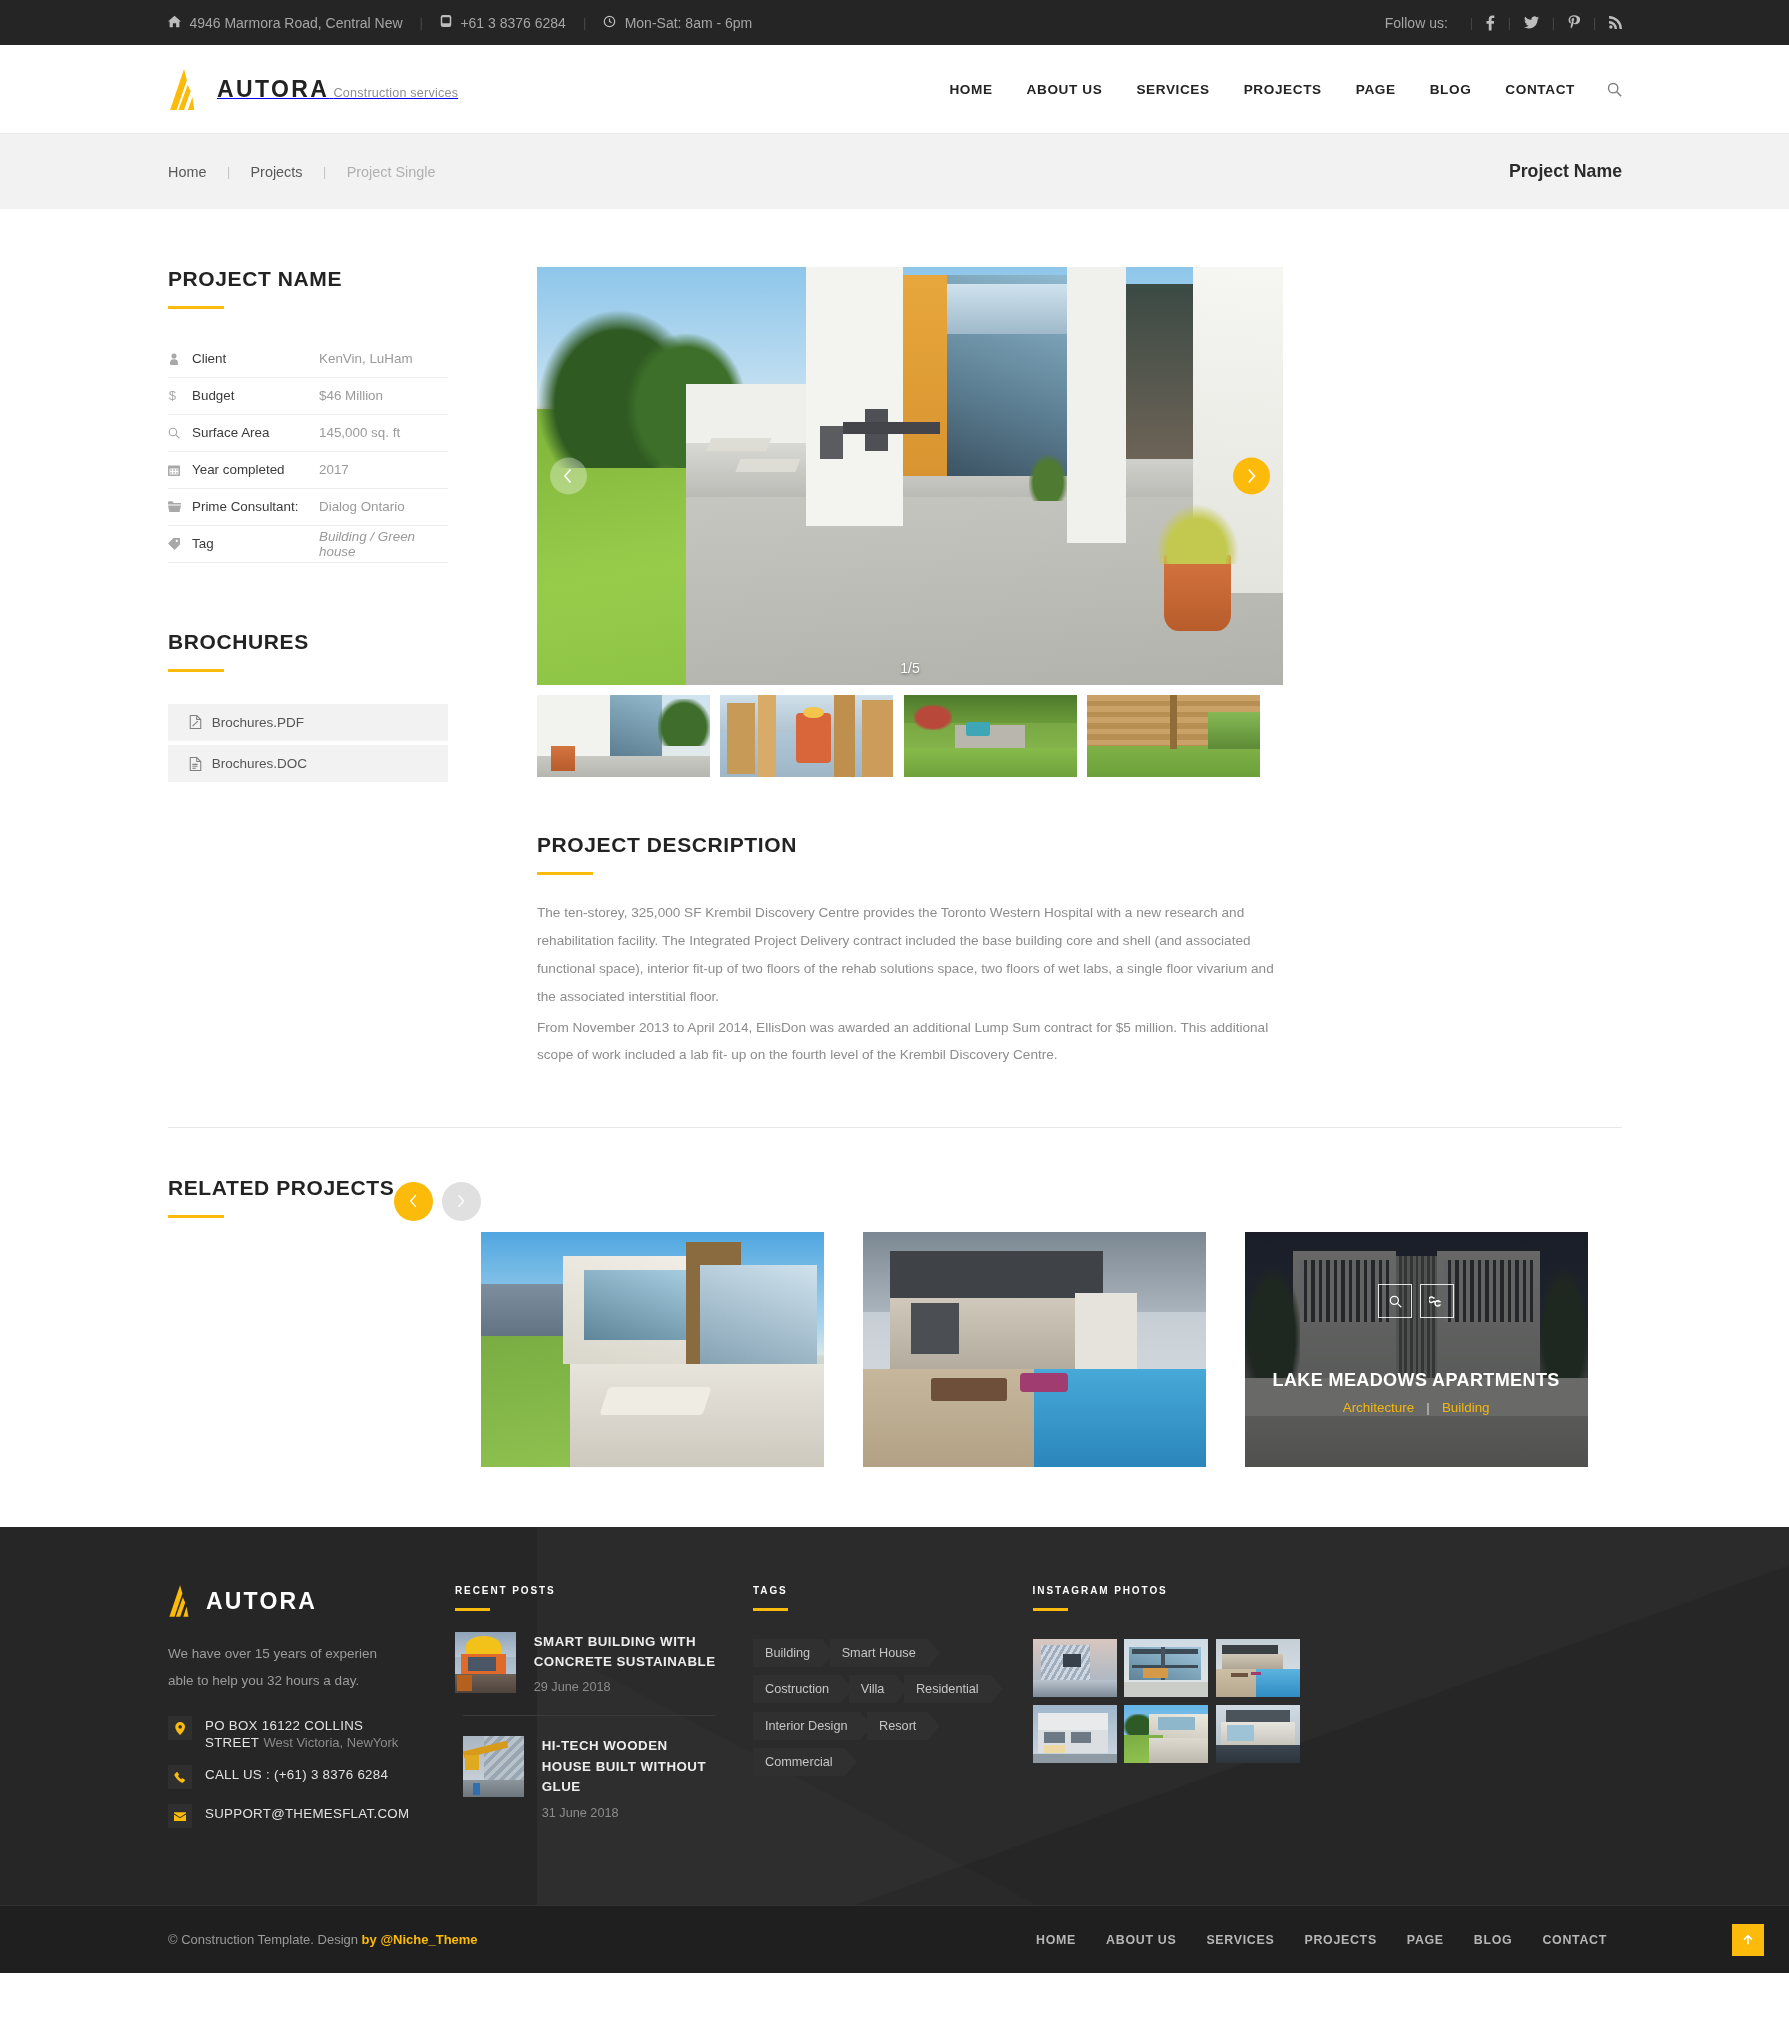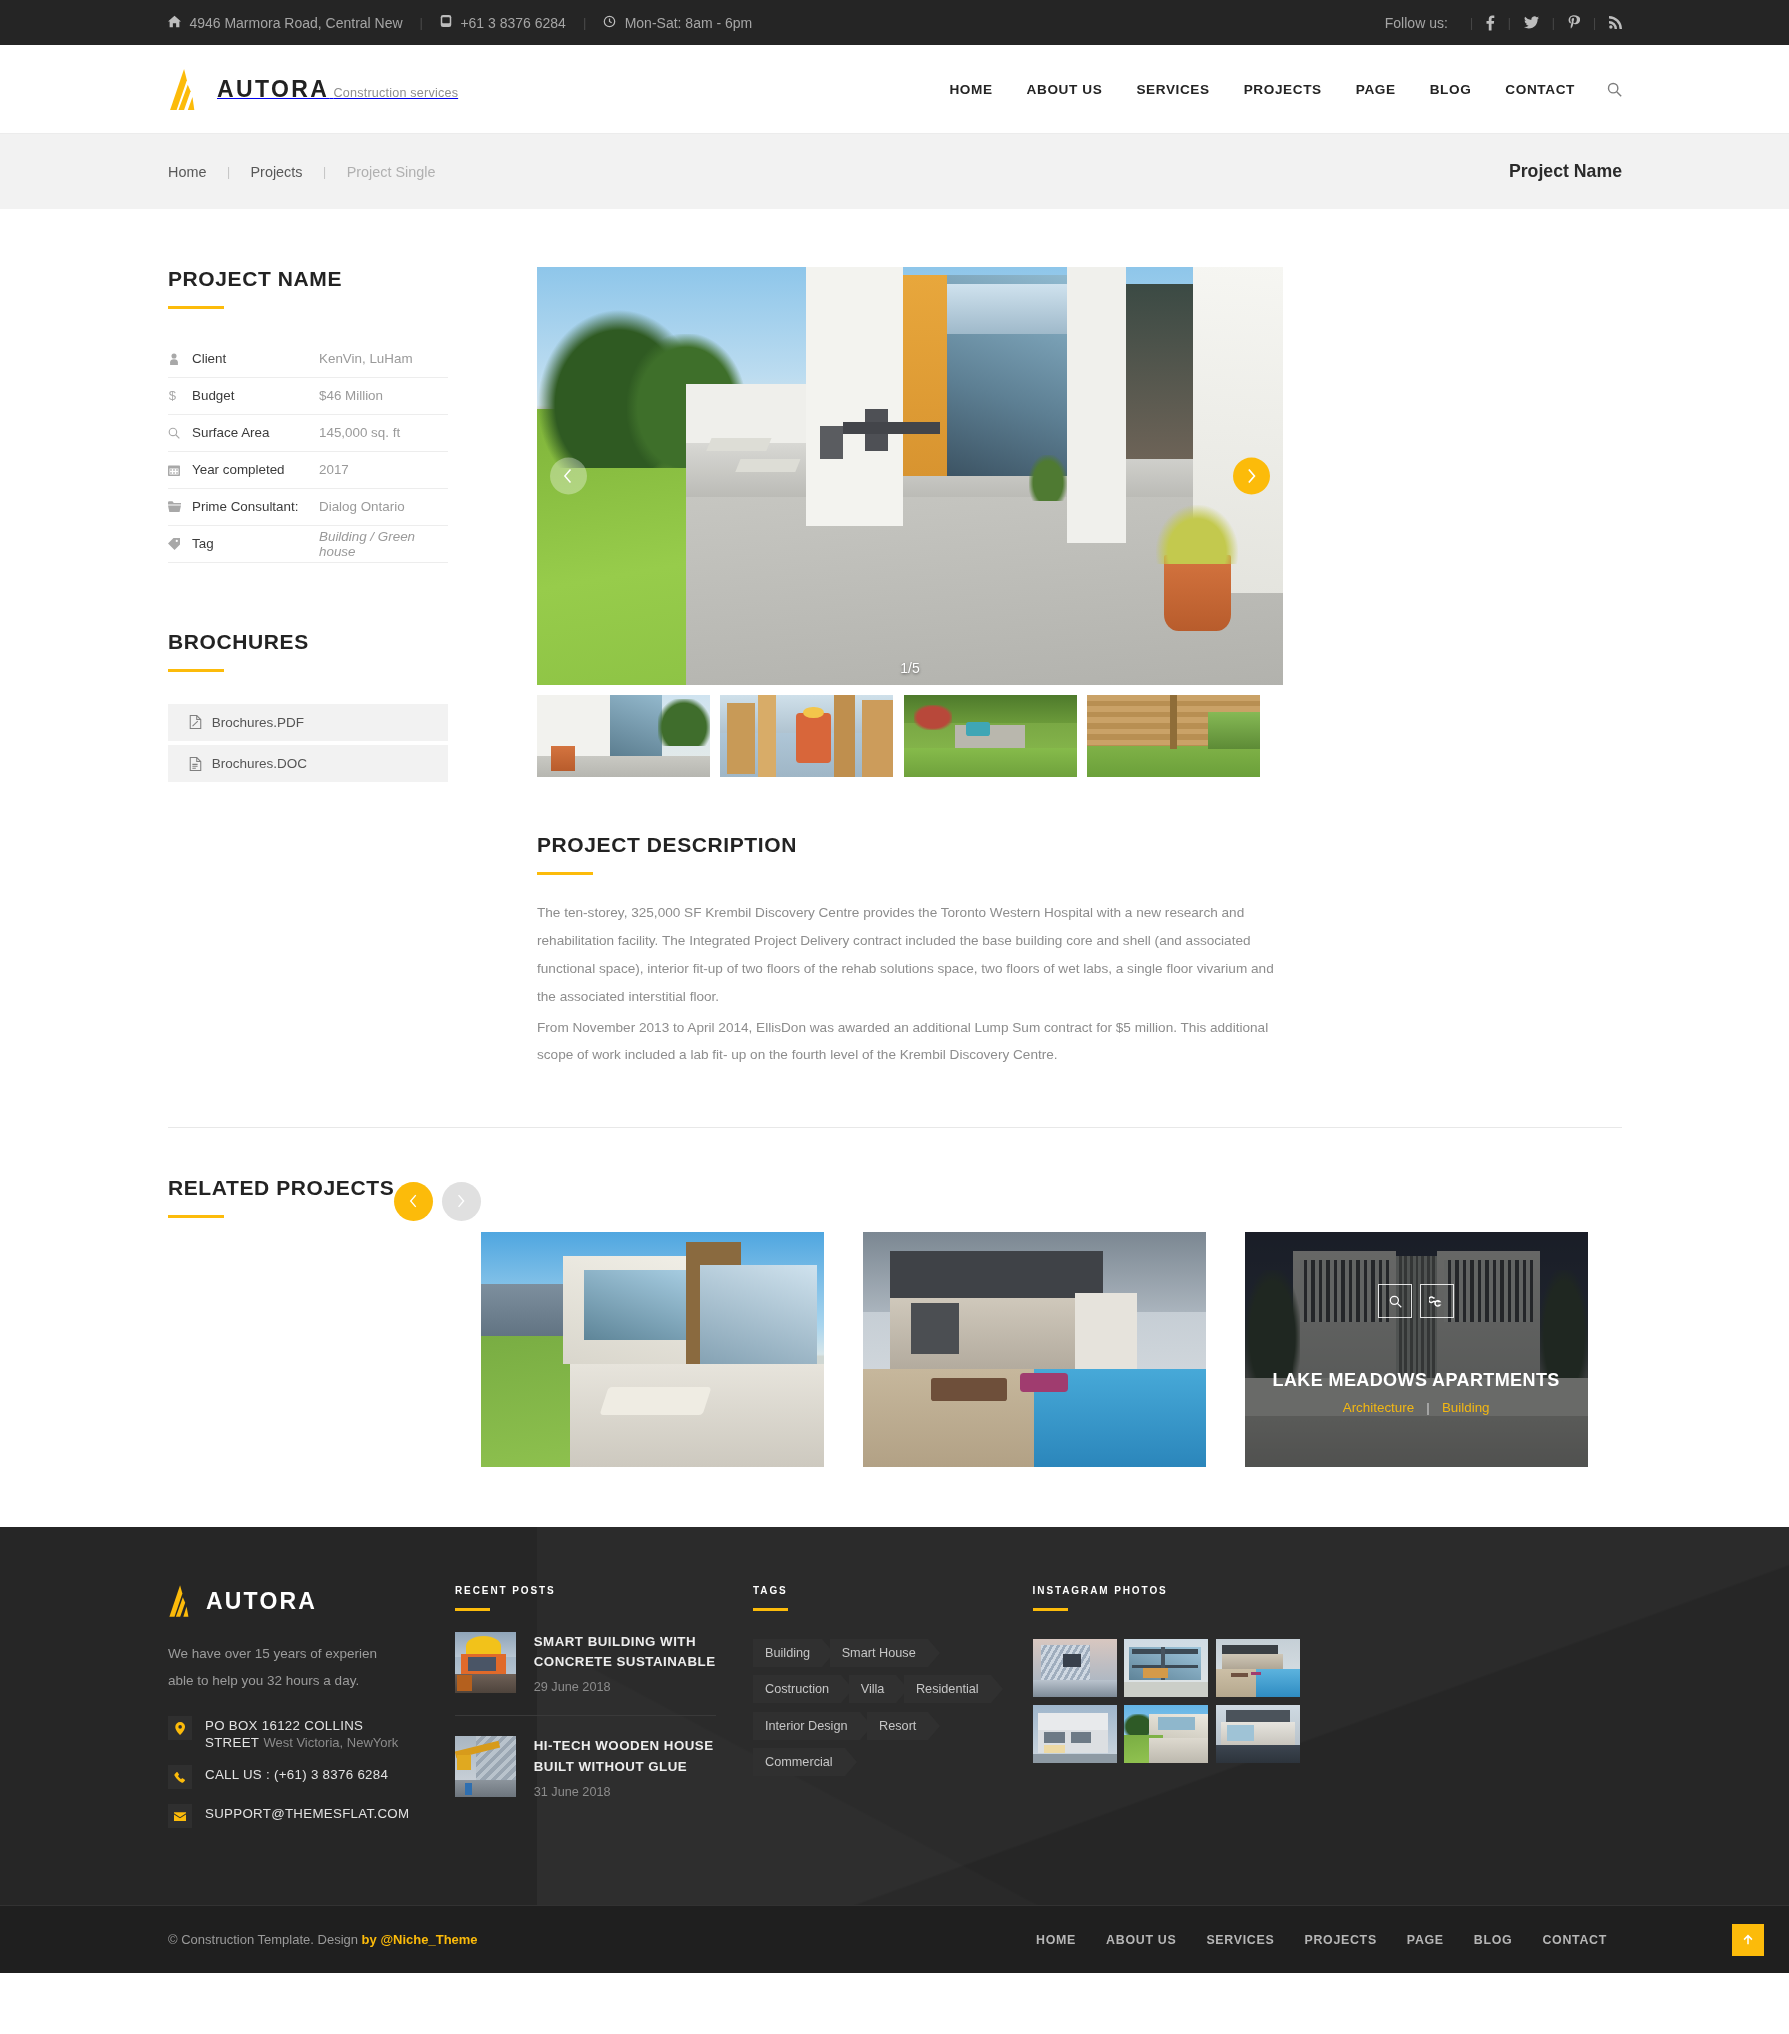--- a/index.html
+++ b/index.html
@@ -162,21 +162,21 @@
     width: 24px; height: 24px; flex: none; background: #2f2f2f; color: #fcbb0a;
     display: flex; align-items: center; justify-content: center;
   }
   .f-ctxt .l1 { color: #e2e2e2; font-size: 13.3px; letter-spacing: 0.3px; }
   .f-ctxt .l2 { color: #8b8b8b; font-size: 13px; margin-top: 4.7px; }
 
   .f-title { color: #fff; font-size: 10px; font-weight: bold; letter-spacing: 1.9px; }
   .f-rule { width: 35px; height: 2.8px; background: #fcbb0a; margin-top: 12px; }
 
   .post { display: flex; gap: 17.7px; padding: 20.5px 0; }
-  .post + .post { border-top: 0.9px solid #3a3a3a; }
+  .post + .post { border-top: 0.9px solid #3a3a3a; margin-left: 8px; }
   .post-thumb { width: 61px; height: 61px; flex: none; overflow: hidden; }
   .post-title { color: #ededed; font-size: 13.3px; font-weight: bold; letter-spacing: 0.5px; line-height: 1.55; }
   .post-date { color: #8c8c8c; font-size: 12.7px; margin-top: 7.5px; }
 
   .tagbox { margin-top: 28px; display: flex; flex-wrap: wrap; gap: 8.4px 7.5px; }
   .tag {
     position: relative; background: #303030; color: #c6c6c6; font-size: 12.7px;
     height: 28px; display: flex; align-items: center; padding: 0 12px; cursor: pointer;
   }
   .tag::after {

